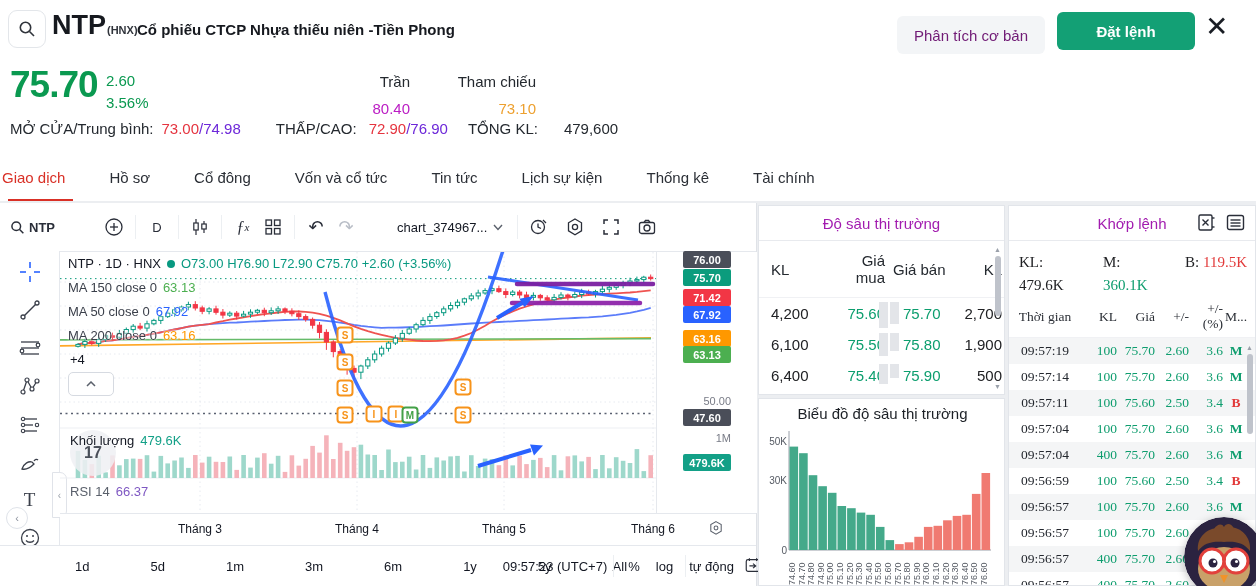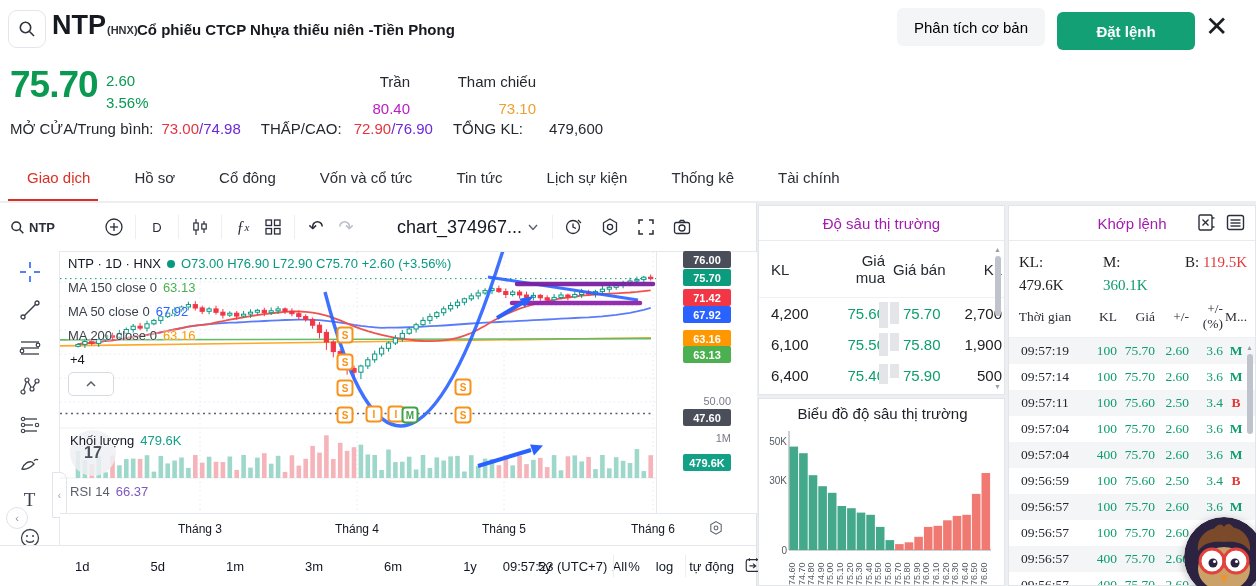--- a/index.html
+++ b/index.html
@@ -6,47 +6,47 @@
   #app{position:relative;width:1256px;height:586px;overflow:hidden;background:#fff;
        font-family:"Liberation Sans",sans-serif;color:#202124;-webkit-font-smoothing:antialiased;}
   .abs{position:absolute;}
   
   .searchbox{left:8px;top:10px;width:36px;height:36px;border:1px solid #e3e6ea;border-radius:9px;
              display:flex;align-items:center;justify-content:center;}
   .sym{left:52px;top:10px;font-size:27px;font-weight:bold;color:#16191f;}
   .exch{left:107px;top:24px;font-size:11px;font-weight:bold;color:#30343b;}
   .coname{left:137px;top:21px;font-size:15px;font-weight:bold;color:#16191f;}
   .btn{height:38px;border-radius:6px;font-size:15px;display:flex;align-items:center;justify-content:center;cursor:pointer;}
-  .btn-light{left:897px;top:8px;width:148px;background:#f3f5f7;color:#000000;}
+  .btn-light{left:897px;top:16px;width:148px;background:#f3f5f7;color:#701a75;}
   .btn-green{left:1057px;top:12px;width:138px;background:#13a075;color:#fff;font-weight:bold;}
   .closex{left:1205px;top:13px;font-size:28px;color:#191d24;cursor:pointer;line-height:1;}
   
   .bigprice{left:10px;top:64px;font-size:37px;font-weight:bold;color:#0a9950;letter-spacing:-1px;}
   .chgcol{left:106px;top:70px;font-size:15px;color:#0a9950;line-height:22px;}
   .refcols{left:352px;top:68px;display:flex;gap:18px;}
   .refcol{text-align:right;font-size:15px;line-height:27px;}
   .refcol .lbl{color:#24292f;}
   .c-ceil{color:#bb1cc4;} .c-floor{color:#2aa2e0;} .c-ref{color:#eda02f;}
   .row2{left:10px;top:120px;font-size:15px;display:flex;align-items:baseline;}
   .red{color:#e5343f;} .grn{color:#6d28d9;} .dark{color:#24292f;}
   
   .tabs{left:0;top:154px;width:1256px;height:47px;border-bottom:1px solid #e7e7e7;display:flex;align-items:center;}
   .tab{padding:0 22px;font-size:15px;color:#2b2f36;height:46px;display:flex;align-items:center;cursor:pointer;position:relative;white-space:nowrap;}
-  .tab:first-child{padding-left:27px;}
+  .tab:first-child{padding-left:2px;}
   .tab.active{color:#d93026;}
   .tab.active::after{content:"";position:absolute;left:8px;right:14px;bottom:-1px;height:3px;background:#d93026;}
   .content-bg{left:0;top:201px;width:1256px;height:385px;background:#eceef1;}
   
   .chart-card{left:0;top:203px;width:756px;height:383px;background:#fff;border-right:1px solid #dfe2e7;}
   .ct-toolbar{left:0;top:203px;width:756px;height:48px;border-bottom:1px solid #e5e8ed;display:flex;align-items:center;background:#fff;}
   .ct-toolbar .sep{width:1px;height:24px;background:#eceff2;margin:0 6px;}
   .tbtn{display:flex;align-items:center;justify-content:center;min-width:30px;height:30px;border-radius:4px;cursor:pointer;color:#2a2e39;font-size:14px;}
   .tbtn svg{display:block;}
   .muted{color:#b9bec7;}
-  .chartname{font-size:18px;color:#131722;margin-left:36px;display:flex;align-items:center;gap:6px;cursor:pointer;}
+  .chartname{font-size:13px;color:#131722;margin-left:36px;display:flex;align-items:center;gap:6px;cursor:pointer;}
   .left-tools{left:0;top:251px;width:60px;height:335px;background:#fff;border-right:1px solid #e5e8ed;display:flex;flex-direction:column;align-items:center;padding-top:10px;gap:16px;box-sizing:border-box;}
   .ltool{width:34px;height:26px;display:flex;align-items:center;justify-content:center;cursor:pointer;}
   .ltool svg{display:block;}
   .ldiv{width:34px;height:1px;background:#e5e8ed;}
   .drawer-pill{left:52px;top:472px;width:13px;height:44px;border:1px solid #e0e3e9;background:#fff;border-radius:0 7px 7px 0;
                display:flex;align-items:center;justify-content:center;color:#9aa0aa;font-size:10px;cursor:pointer;}
   .mini-circle{left:6px;top:507px;width:20px;height:20px;border:1px solid #dfe3e9;border-radius:50%;background:#fff;color:#8d939e;
                display:flex;align-items:center;justify-content:center;font-size:11px;cursor:pointer;}
   #mainchart{left:60px;top:252px;}
   
@@ -142,21 +142,21 @@
     </div>
     <div class="refcol" style="width:108px">
       <div class="lbl">Tham chiếu</div>
         <div class="c-ref">73.10</div>
     </div>
   </div>
   <div class="abs row2">
     <span class="dark">MỞ CỬA/Trung bình:</span>
     <span class="red" style="margin-left:8px">73.00</span>
     <span class="grn">/74.98</span>
-    <span class="dark" style="margin-left:20px">THẤP/CAO:</span>
+    <span class="dark" style="margin-left:35px">THẤP/CAO:</span>
     <span class="red" style="margin-left:12px">72.90</span>
     <span class="grn">/76.90</span>
     <span class="dark" style="margin-left:20px">TỔNG KL:</span>
     <span class="dark" style="margin-left:26px">479,600</span>
   </div>
 
   <div class="abs tabs" id="tabs">
       <div class="tab active">Giao dịch</div>
       <div class="tab">Hồ sơ</div>
       <div class="tab">Cổ đông</div>

